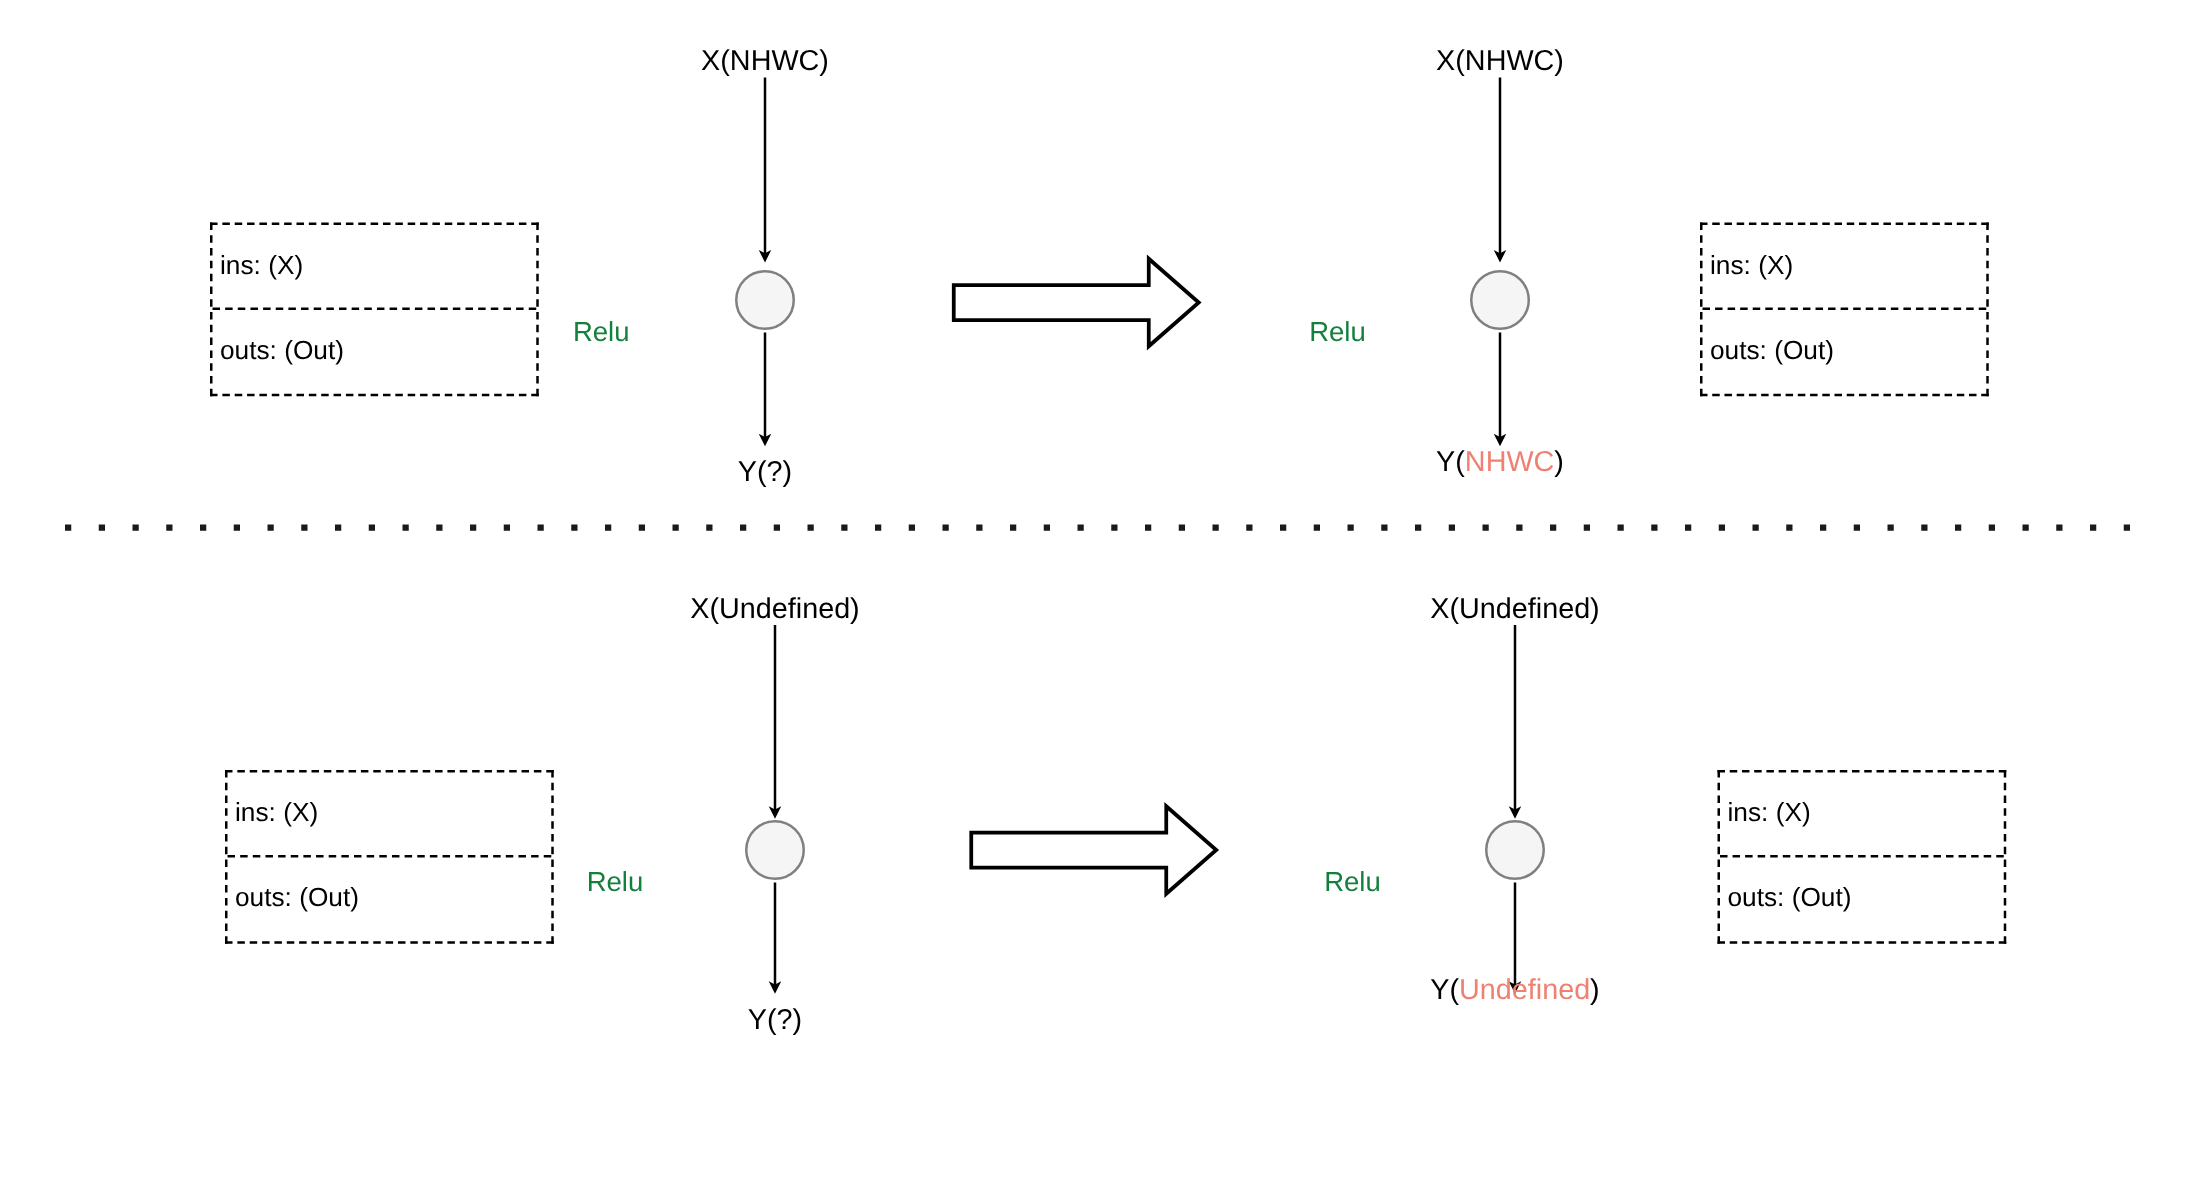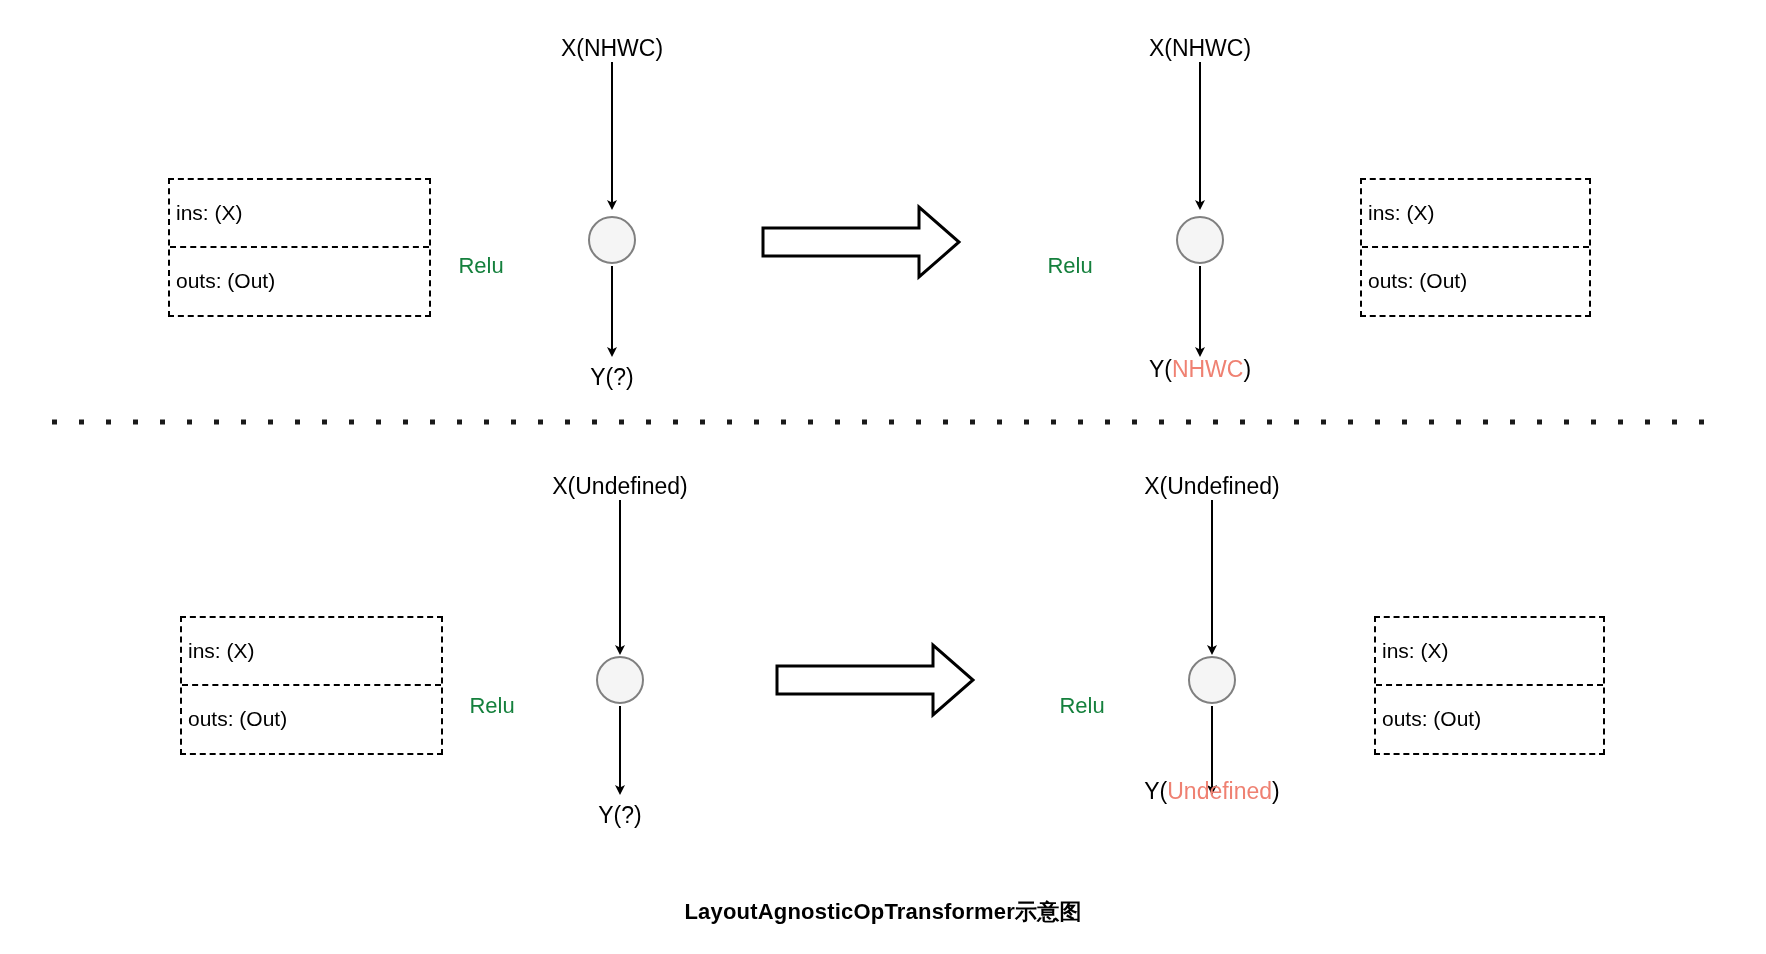--- a/index.html
+++ b/index.html
@@ -185,15 +185,14 @@
 
   <div class="lbl lbl-center" style="left:1212px; top:776px;">
     <span>Y(</span><span class="accent">Undefined</span><span>)</span>
   </div>
 
   <div class="attr-box" style="left:1374px; top:616px; width:231px; height:139px;">
     <div class="attr-row top">ins: (X)</div>
     <div class="attr-row">outs: (Out)</div>
   </div>
 
-  <div class="caption" style="left:883px; top:898px;">LayoutAgnosticOpTransformer示意图</div>
 
 </div>
 
 </body></html>

